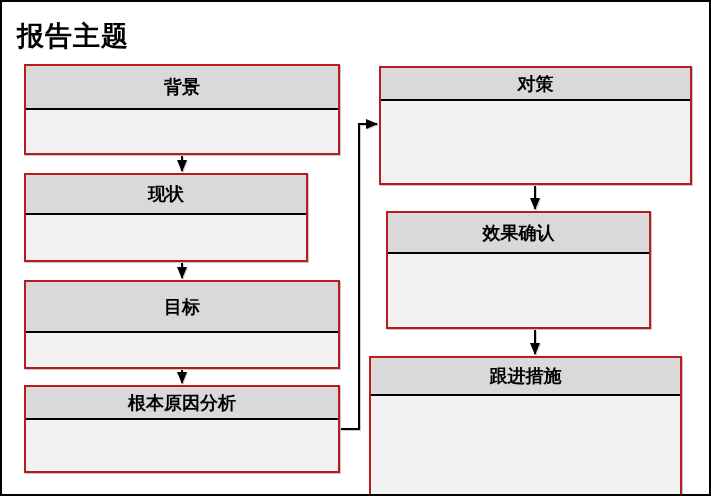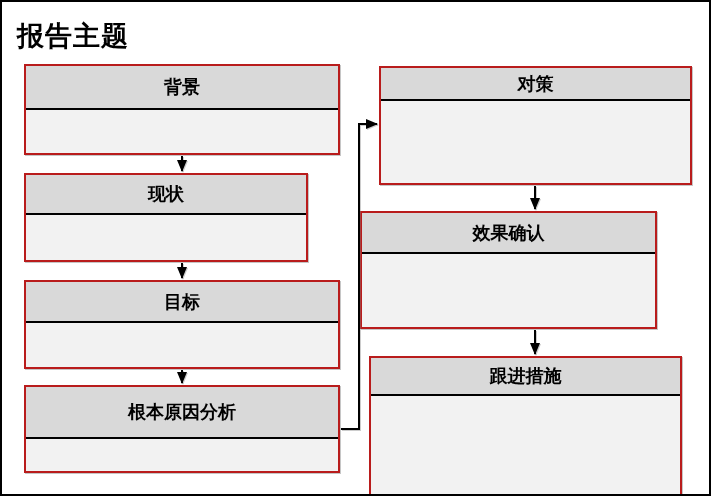--- a/index.html
+++ b/index.html
@@ -48,28 +48,28 @@
     flex: 1 1 auto;
     background: #f2f2f2;
   }
 
   
   .box-background          { left: 22px; top: 62px;  width: 316px; height: 91px; }
   .box-background .box-header { height: 44px; }
   .box-current-state       { left: 22px; top: 171px; width: 284px; height: 89px; }
   .box-current-state .box-header { height: 40px; }
   .box-goal                { left: 22px; top: 278px; width: 316px; height: 89px; }
-  .box-goal .box-header { height: 41px; align-items: center; }
+  .box-goal .box-header { height: 51px; align-items: center; }
   .box-root-cause-analysis { left: 22px; top: 383px; width: 316px; height: 88px; }
-  .box-root-cause-analysis .box-header { height: 52px; }
+  .box-root-cause-analysis .box-header { height: 33px; }
 
   
   .box-countermeasures     { left: 377px; top: 64px;  width: 313px; height: 119px; }
   .box-countermeasures .box-header { height: 33px; }
-  .box-effect-confirmation { left: 358px; top: 209px; width: 297px; height: 118px; font-family: Liberation Serif, serif; }
+  .box-effect-confirmation { left: 384px; top: 209px; width: 265px; height: 118px; font-family: Liberation Serif, serif; }
   .box-effect-confirmation .box-header { height: 41px; }
   .box-follow-up-actions   { left: 367px; top: 354px; width: 313px; height: 148px; }
   .box-follow-up-actions .box-header { height: 38px; }
 
   .connector-layer {
     position: absolute;
     left: 0; top: 0;
     width: 711px;
     height: 496px;
     pointer-events: none;

